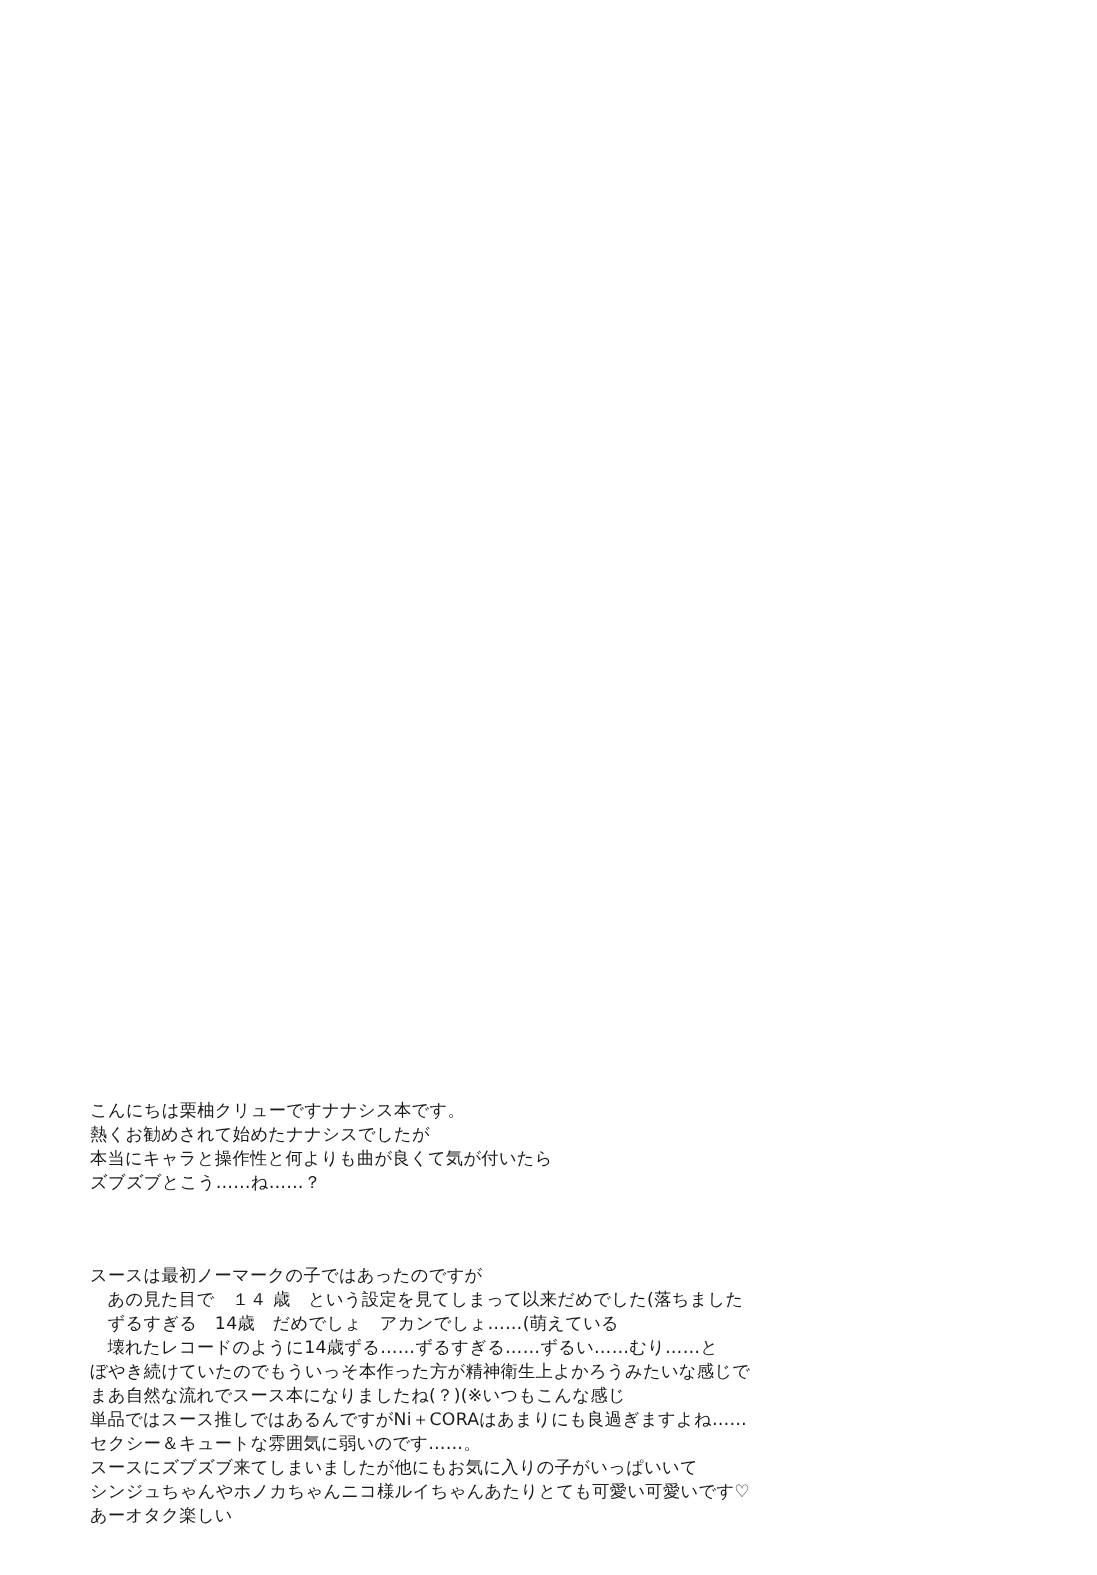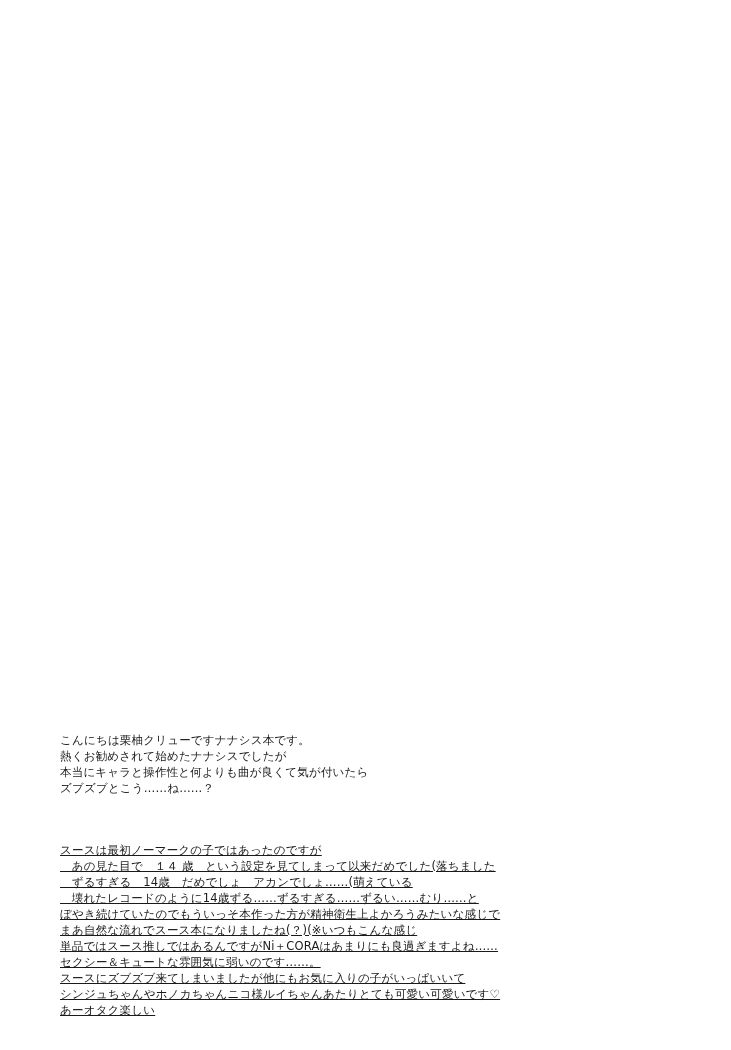--- a/index.html
+++ b/index.html
@@ -29,21 +29,20 @@
     line-height: 16px;
     letter-spacing: 0.2px;
     white-space: pre-wrap;
   }
   .para {
     margin: 0 0 14px 0;
     white-space: pre-wrap;
   }
   .para:last-child {
     margin-bottom: 14px;
-    text-decoration: underline;
   }
 </style>
 </head>
 <body>
 
 <div class="page">
   <div class="afterword">
     <p class="para">こんにちは栗柚クリューですナナシス本です。
 熱くお勧めされて始めたナナシスでしたが
 本当にキャラと操作性と何よりも曲が良くて気が付いたら

